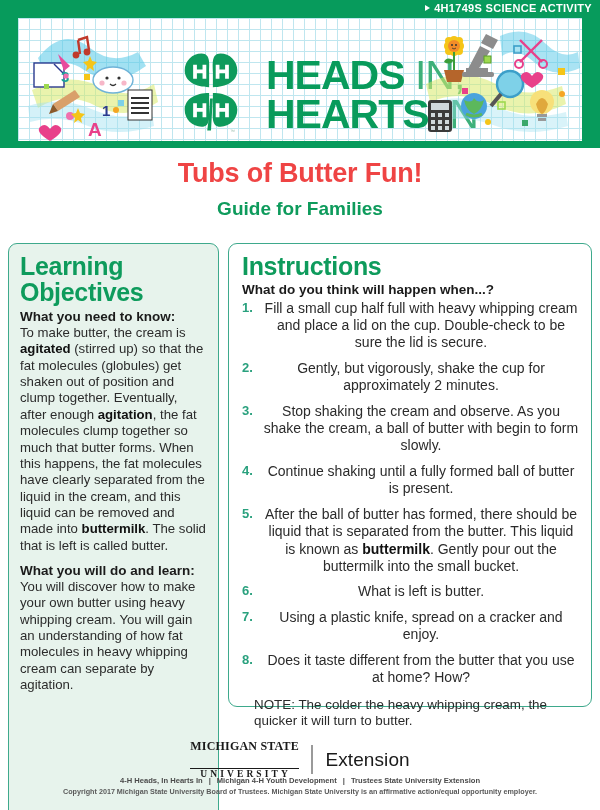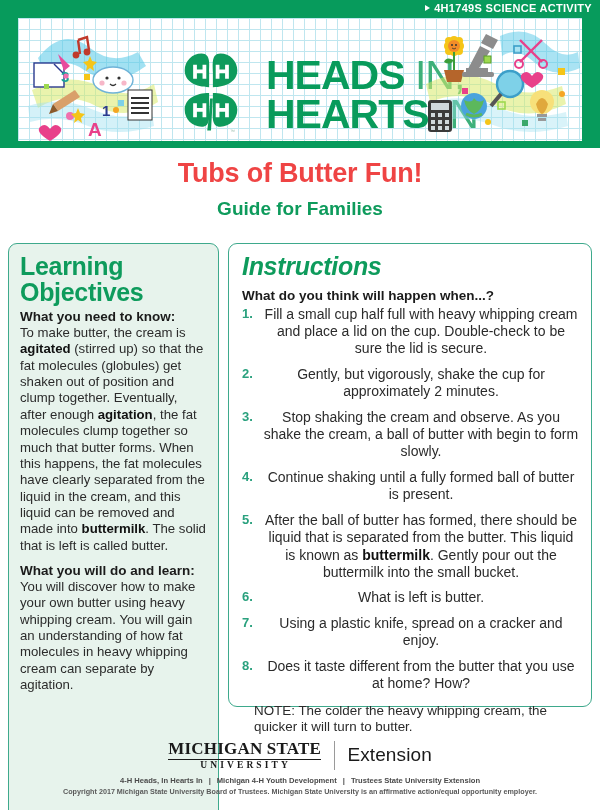--- a/index.html
+++ b/index.html
@@ -95,21 +95,21 @@
   .box-right{
     left:228px;top:243px;width:364px;height:464px;
     background:#ffffff;
     padding:10px 12px 8px 13px;
   }
 
   .box-h1{
     color:#0E9B5C;font-size:25px;font-weight:bold;line-height:1.02;
     margin:0 0 4px 0;letter-spacing:-.3px;
   }
-  .box-h1.right{font-size:25px;margin-bottom:8px;font-style:italic;}
+  .box-h1.right{font-size:25px;margin-bottom:2px;}
 
   .lead{
     font-size:13.5px;font-weight:bold;color:#1b1b1b;margin:2px 0 1px 0;
   }
   .body-p{
     font-size:13.2px;line-height:1.24;color:#2b2b2b;margin:0 0 9px 0;
   }
   .body-p b{font-weight:bold;color:#111;}
 
   
@@ -138,22 +138,22 @@
   .msu{
     position:absolute;left:0;top:740px;width:600px;text-align:center;
     white-space:nowrap;
   }
   .msu-inner{display:inline-block;}
   .msu-left{
     display:inline-block;vertical-align:middle;text-align:center;line-height:1;
   }
   .msu-mi{
     font-family:"Liberation Serif", serif;
-    font-size:17px;font-weight:bold;letter-spacing:.2px;color:#1a1a1a;
-    border-bottom:1.5px solid #1a1a1a;padding-bottom:2px;display:block;
+    font-size:12px;font-weight:bold;letter-spacing:.2px;color:#1a1a1a;
+    border-bottom:1.5px solid #1a1a1a;padding-bottom:16px;display:block;
   }
   .msu-uni{
     font-family:"Liberation Serif", serif;
     font-size:9.5px;letter-spacing:3.1px;color:#1a1a1a;display:block;margin-top:1px;
     padding-left:2px;
     font-weight:bold;
   }
   .msu-bar{
     display:inline-block;vertical-align:middle;
     width:1.5px;height:29px;background:#9a9a9a;margin:0 8px;

